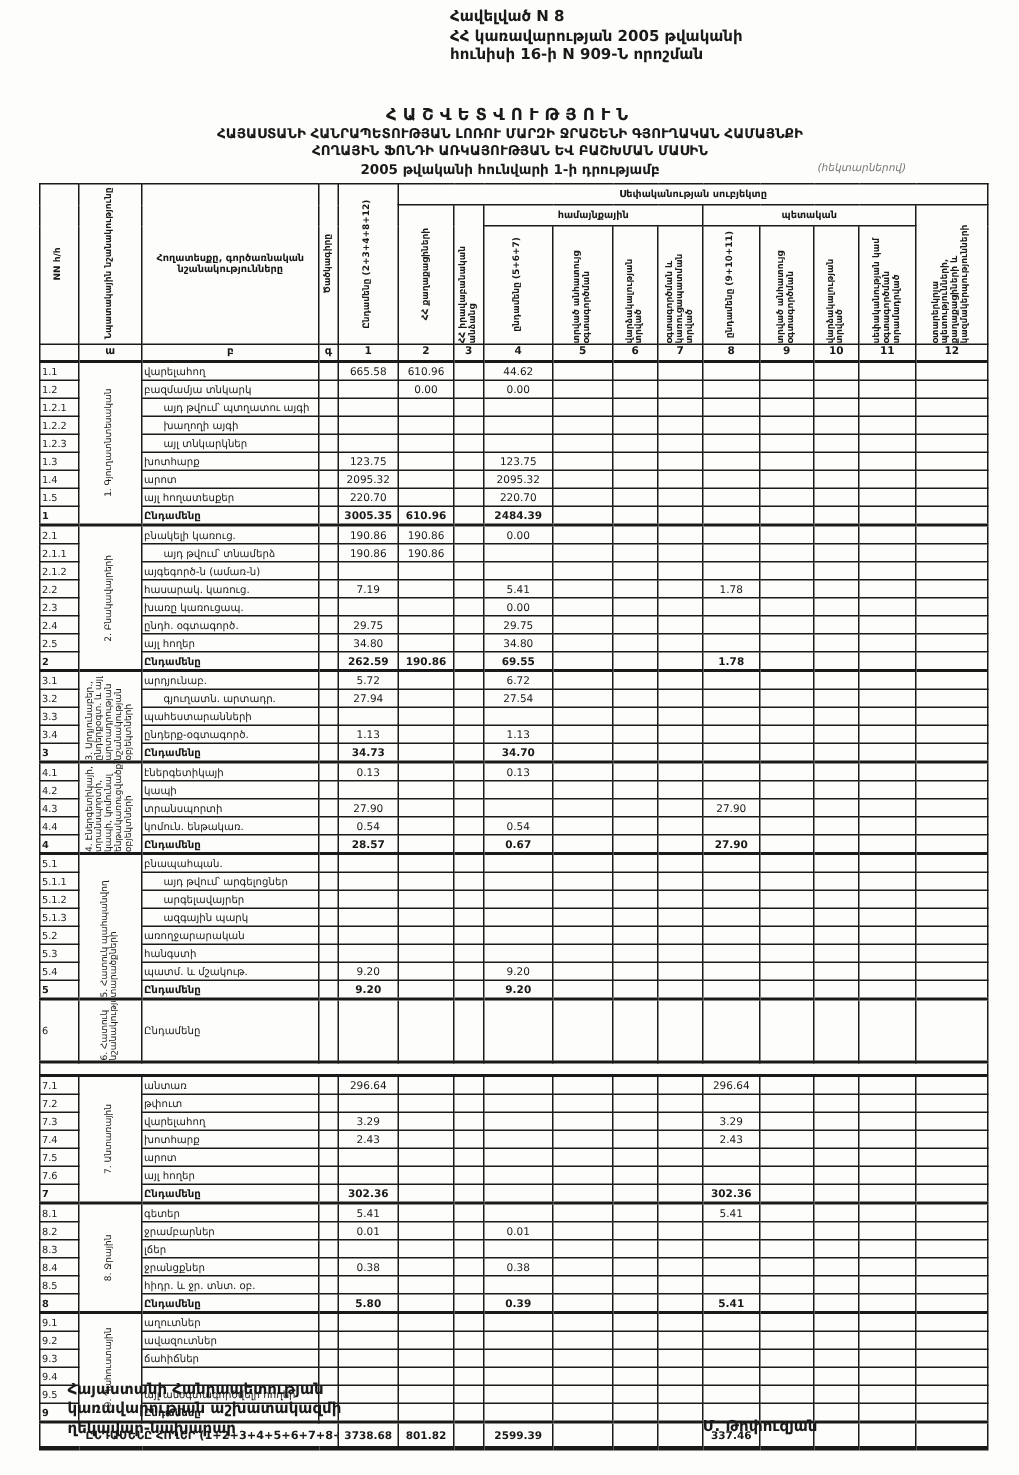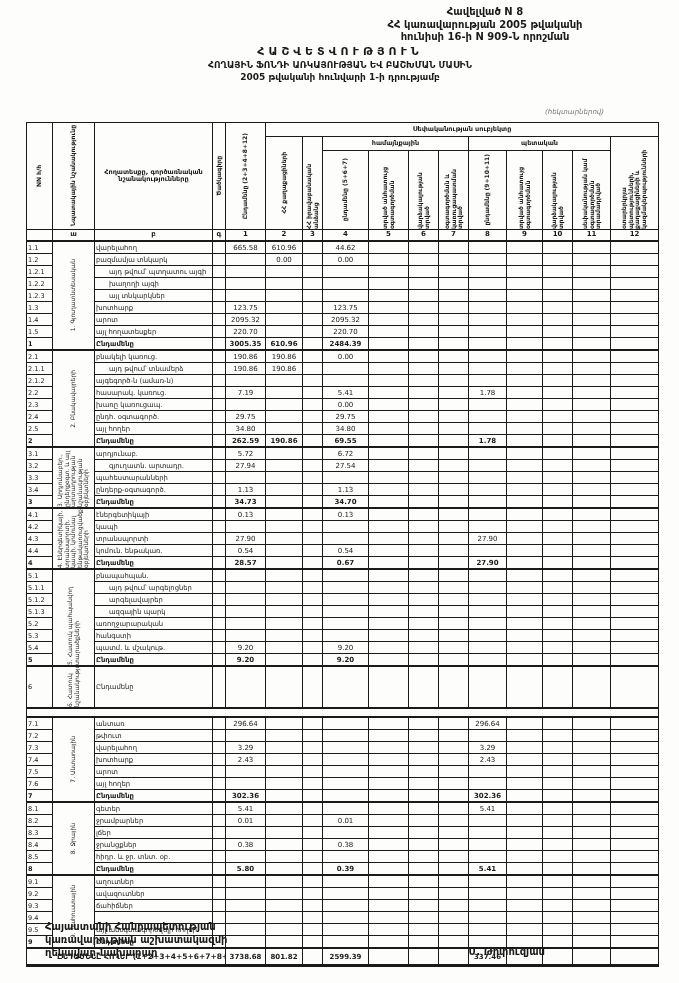--- a/index.html
+++ b/index.html
@@ -1,22 +1,22 @@
 <!DOCTYPE html>
 <html><head>
 <meta charset="utf-8">
 <style>
   html,body{margin:0;padding:0;}
   body{
     width:679px;height:983px;background:#fdfdfb;color:#1a1a1a;
     font-family:"DejaVu Sans",sans-serif;position:relative;overflow:hidden;
   }
-  .appendix{position:absolute;top:6px;left:300px;width:370px;text-align:center;
+  .appendix{position:absolute;top:6px;left:300px;width:370px;text-align:left;
     font-size:10px;font-weight:bold;line-height:1.25;}
-  .titleblock{position:absolute;top:45px;left:20px;width:640px;text-align:center;font-weight:bold;}
+  .titleblock{position:absolute;top:70px;left:20px;width:640px;text-align:center;font-weight:bold;}
   .t1{font-size:11px;letter-spacing:4px;margin-bottom:2px;}
   .t2{font-size:9px;line-height:1.25;}
   .t3{font-size:9px;margin-top:1px;}
   .units{position:absolute;top:108px;left:545px;font-size:7px;color:#777;font-style:italic;}
   table{border-collapse:collapse;table-layout:fixed;position:absolute;top:122px;left:26px;width:632px;}
   td,th{border:1px solid #1a1a1a;font-size:7px;padding:0 1px;overflow:hidden;
     white-space:nowrap;height:11px;vertical-align:middle;}
   th{font-weight:bold;font-size:6.5px;white-space:normal;line-height:1.05;}
   .vert{writing-mode:vertical-rl;transform:rotate(180deg);margin:0 auto;
     white-space:normal;font-size:6px;line-height:1.1;max-height:100%;text-align:left;}
@@ -47,20 +47,21 @@
 <body>
 
 <div class="appendix">
   <div>Հավելված N 8</div>
   <div>ՀՀ կառավարության 2005 թվականի</div>
   <div>հունիսի 16-ի N 909-Ն որոշման</div>
 </div>
 
 <div class="titleblock">
   <div class="t1">ՀԱՇՎԵՏՎՈՒԹՅՈՒՆ</div>
+  <div class="t2">ՀԱՅԱՍՏԱՆԻ ՀԱՆՐԱՊԵՏՈՒԹՅԱՆ ԼՈՌՈՒ ՄԱՐԶԻ ՋՐԱՇԵՆԻ ԳՅՈՒՂԱԿԱՆ ՀԱՄԱՅՆՔԻ</div>
   <div class="t2">ՀՈՂԱՅԻՆ ՖՈՆԴԻ ԱՌԿԱՅՈՒԹՅԱՆ ԵՎ ԲԱՇԽՄԱՆ ՄԱՍԻՆ</div>
   <div class="t3">2005 թվականի հունվարի 1-ի դրությամբ</div>
 </div>
 
 <div class="units">(հեկտարներով)</div>
 
 <table>
   <colgroup>
     <col style="width:26px">
       <col style="width:42px">

